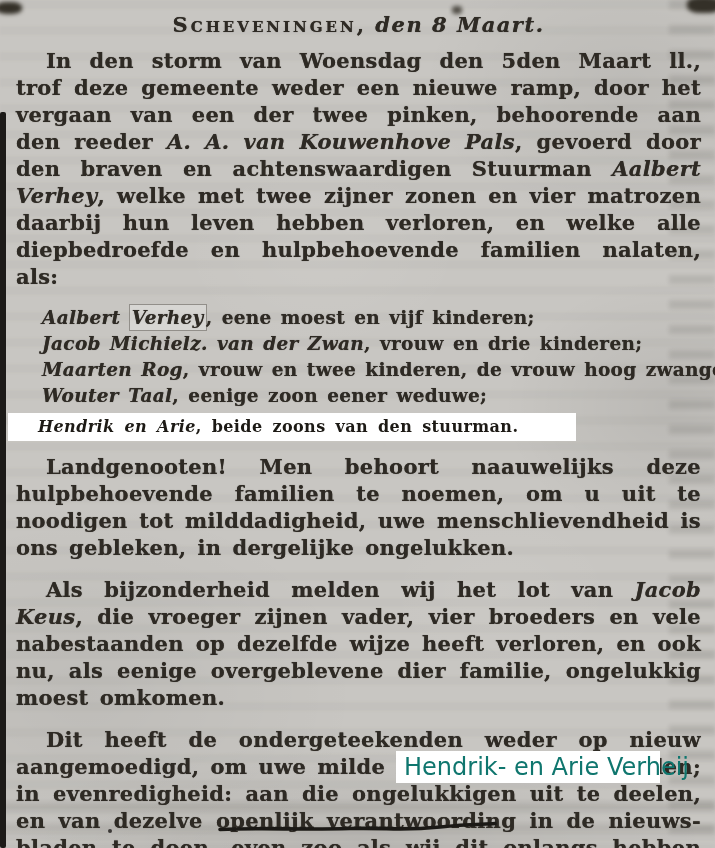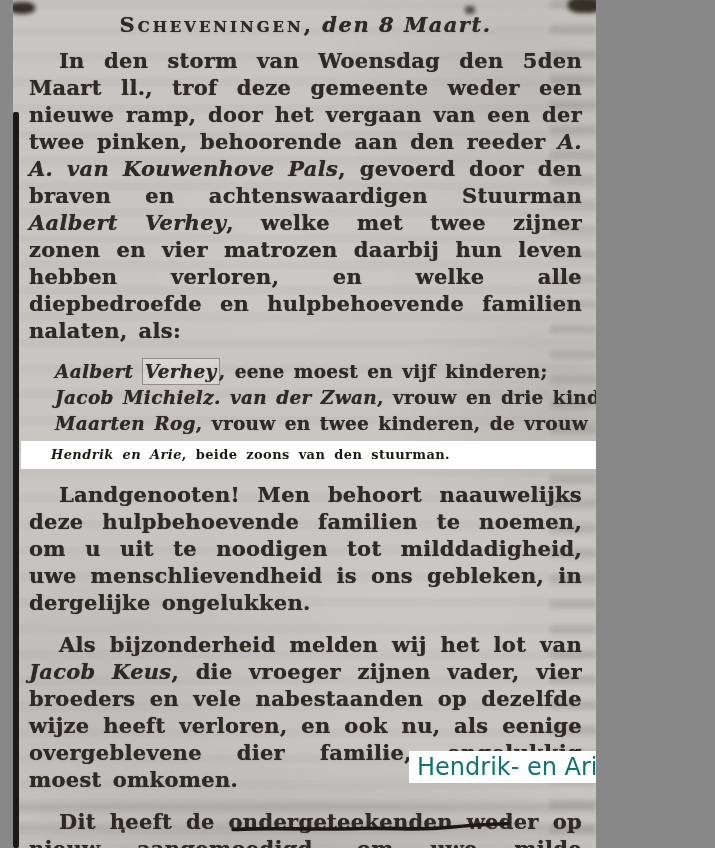--- a/index.html
+++ b/index.html
@@ -2,32 +2,31 @@
 <html style="--paper: #c8c6c2; --ink: #2e2a24; --rule: #1c1a18; --hl-bg: #ffffff; --anno-bg: #ffffff;"><head>
 <meta charset="utf-8">
 <style>
   :root{
     --paper:#c8c6c2; --ink:#2e2a24; --rule:#1c1a18;
     --hl-bg:#ffffff; --anno-bg:#ffffff;
   }
   html,body{margin:0;padding:0;}
   body{background:#888;}
   .page{
-    position:relative; width:583px; height:848px; overflow:hidden;
+    position:relative; width:715px; height:848px; overflow:hidden;
     background-color:var(--paper);
     background-image:
       radial-gradient(ellipse 320px 220px at 88% 10%, rgba(0,0,0,.06), transparent 65%),
       radial-gradient(ellipse 260px 200px at 94% 48%, rgba(0,0,0,.07), transparent 65%),
       radial-gradient(ellipse 420px 300px at 12% 82%, rgba(0,0,0,.05), transparent 65%),
       radial-gradient(ellipse 500px 140px at 50% 99%, rgba(0,0,0,.07), transparent 70%),
       radial-gradient(ellipse 240px 160px at 45% 30%, rgba(255,255,255,.07), transparent 60%),
       radial-gradient(ellipse 200px 140px at 70% 70%, rgba(255,255,255,.05), transparent 60%);
     font-family:"DejaVu Serif","Liberation Serif",serif;
     color:var(--ink);
-    margin-left:13px;
   }
   
   .bleed{
     position:absolute; inset:0; pointer-events:none;
     background:repeating-linear-gradient(180deg, rgba(70,66,60,.055) 0 9px, transparent 9px 26px);
     filter:blur(1.6px); opacity:.7;
   }
   .bleed-right{
     position:absolute; top:0; right:0; width:46px; height:100%; pointer-events:none;
     background:repeating-linear-gradient(180deg, rgba(60,56,50,.16) 0 9px, transparent 9px 25px);
@@ -69,22 +68,22 @@
   }
   .seg-i{font-style:italic;}
   .seg-r{font-style:normal;}
   .seg-box{
     background:rgba(255,255,255,.28);
     box-shadow:0 0 0 1px rgba(110,106,100,.6);
     padding:2px 2px;
   }
   .highlight-band{
     position:relative; left:-8px; width:538px; margin:4px 0 12px 0;
-    background:var(--hl-bg); padding:1px 11px 2px 30px;
-    font-size:13px; line-height:25px; font-weight:700; white-space:nowrap;
+    background:var(--hl-bg); padding:1px 0 2px 30px;
+    font-size:16px; line-height:25px; font-weight:700; white-space:nowrap;
     letter-spacing:.4px; word-spacing:4px; color:#1d1a15;
   }
 
   .annotation{
     position:absolute; left:396px; top:751px; width:264px; height:32px;
     background:var(--anno-bg); color:#0f766e;
     font-family:"DejaVu Sans","Liberation Sans",sans-serif;
     font-size:24px; line-height:32px; padding-left:8px; box-sizing:border-box;
     white-space:nowrap;
   }
@@ -104,20 +103,21 @@
 
   <div class="content">
     <h1 class="heading"><span class="place">Scheveningen</span><span class="sep">, </span><span class="date">den 8 Maart.</span></h1>
 
     <p class="para"><span class="seg-r">In den storm van Woensdag den 5den Maart ll., trof deze gemeente weder een nieuwe ramp, door het vergaan van een der twee pinken, behoorende aan den reeder </span><span class="seg-i">A. A. van Kouwenhove Pals</span><span class="seg-r">, gevoerd door den braven en achtenswaardigen Stuurman </span><span class="seg-i">Aalbert Verhey</span><span class="seg-r">, welke met twee zijner zonen en vier matrozen daarbij hun leven hebben verloren, en welke alle diepbedroefde en hulpbehoevende familien nalaten, als:</span></p>
 
     <div class="victims">
       <div class="victim-line"><span class="seg-i">Aalbert </span><span class="seg-i seg-box">Verhey</span><span class="seg-r">, eene moest en vijf kinderen;</span></div>
       <div class="victim-line"><span class="seg-i">Jacob Michielz. van der Zwan</span><span class="seg-r">, vrouw en drie kinderen;</span></div>
       <div class="victim-line"><span class="seg-i">Maarten Rog</span><span class="seg-r">, vrouw en twee kinderen, de vrouw hoog zwanger;</span></div>
+      <div class="victim-line"><span class="seg-i">Wouter Taal</span><span class="seg-r">, eenige zoon eener weduwe;</span></div>
     </div>
 
     <div class="highlight-band"><span class="seg-i">Hendrik en Arie</span><span class="seg-r">, beide zoons van den stuurman.</span></div>
 
     <p class="para"><span class="seg-r">Landgenooten! Men behoort naauwelijks deze hulpbehoevende familien te noemen, om u uit te noodigen tot milddadigheid, uwe menschlievendheid is ons gebleken, in dergelijke ongelukken.</span></p>
 
     <p class="para"><span class="seg-r">Als bijzonderheid melden wij het lot van </span><span class="seg-i">Jacob Keus</span><span class="seg-r">, die vroeger zijnen vader, vier broeders en vele nabestaanden op dezelfde wijze heeft verloren, en ook nu, als eenige overgeblevene dier familie, ongelukkig moest omkomen.</span></p>
 
     <p class="para"><span class="seg-r">Dit heeft de ondergeteekenden weder op nieuw aangemoedigd, om uwe milde bijdragen in te zamelen; in evenredigheid: aan die ongelukkigen uit te deelen, en van dezelve openlijk verantwoording in de nieuws-bladen te doen, even zoo als wij dit onlangs hebben gedaan van de giften, die bij ons waren ontvangen voor de weduwen van </span><span class="seg-i">Gerrit de Graaf</span></p>
 

